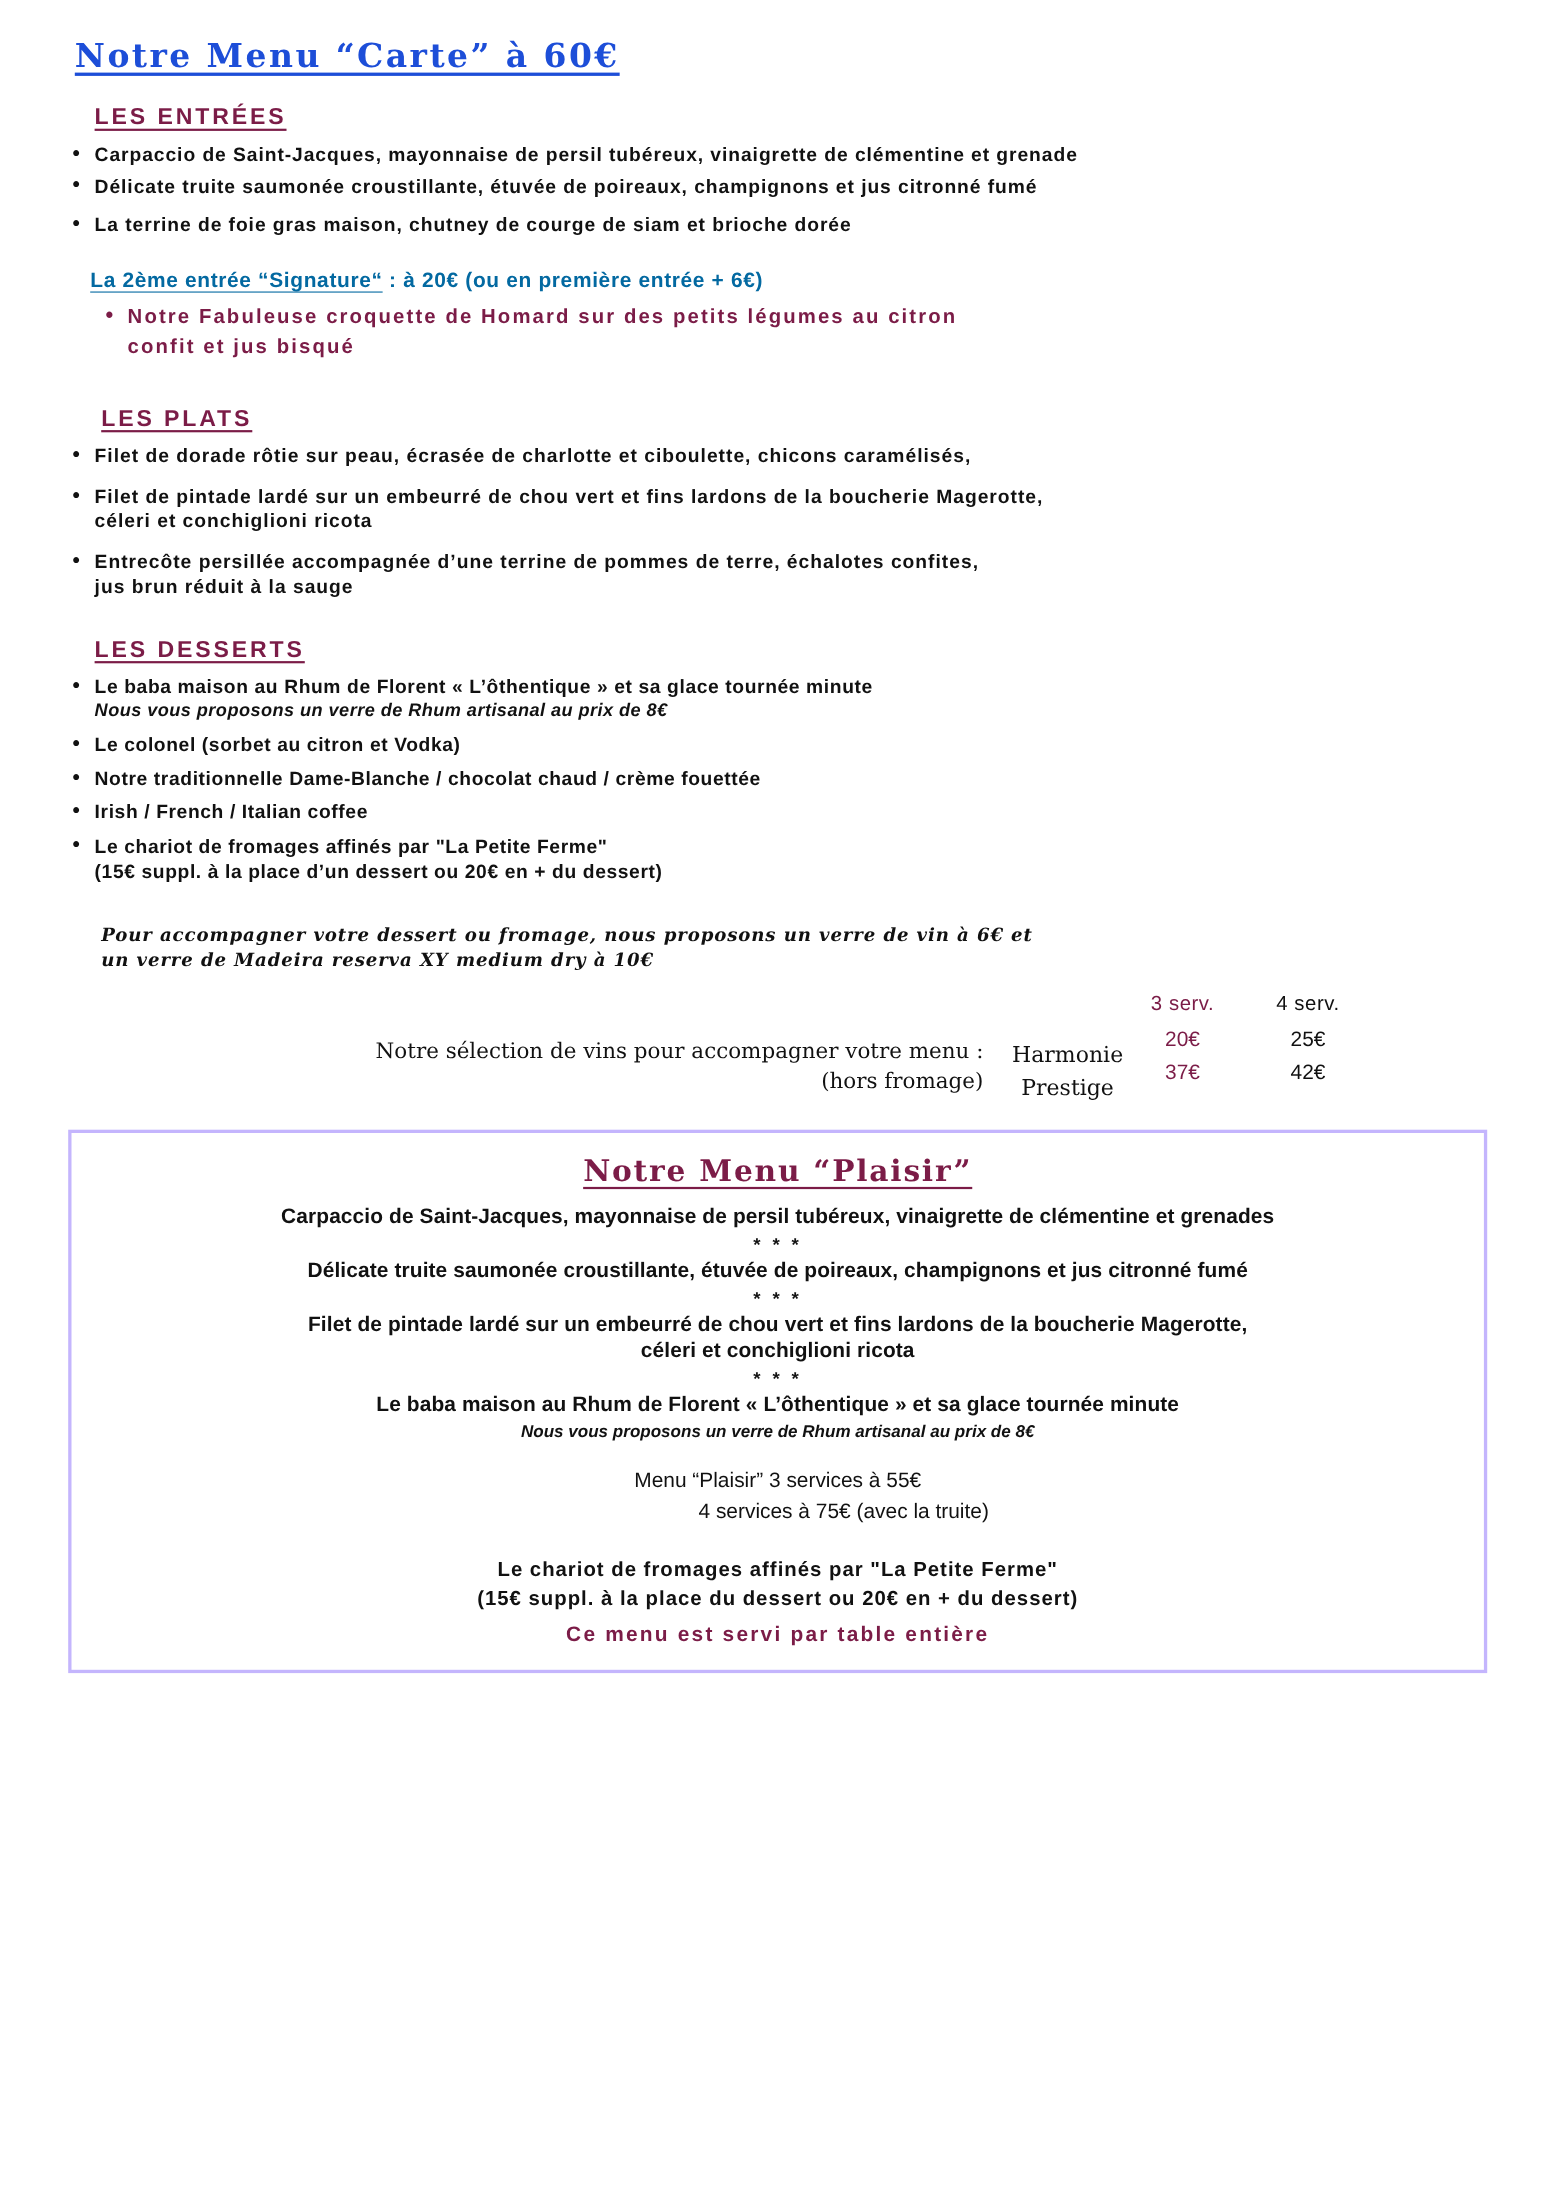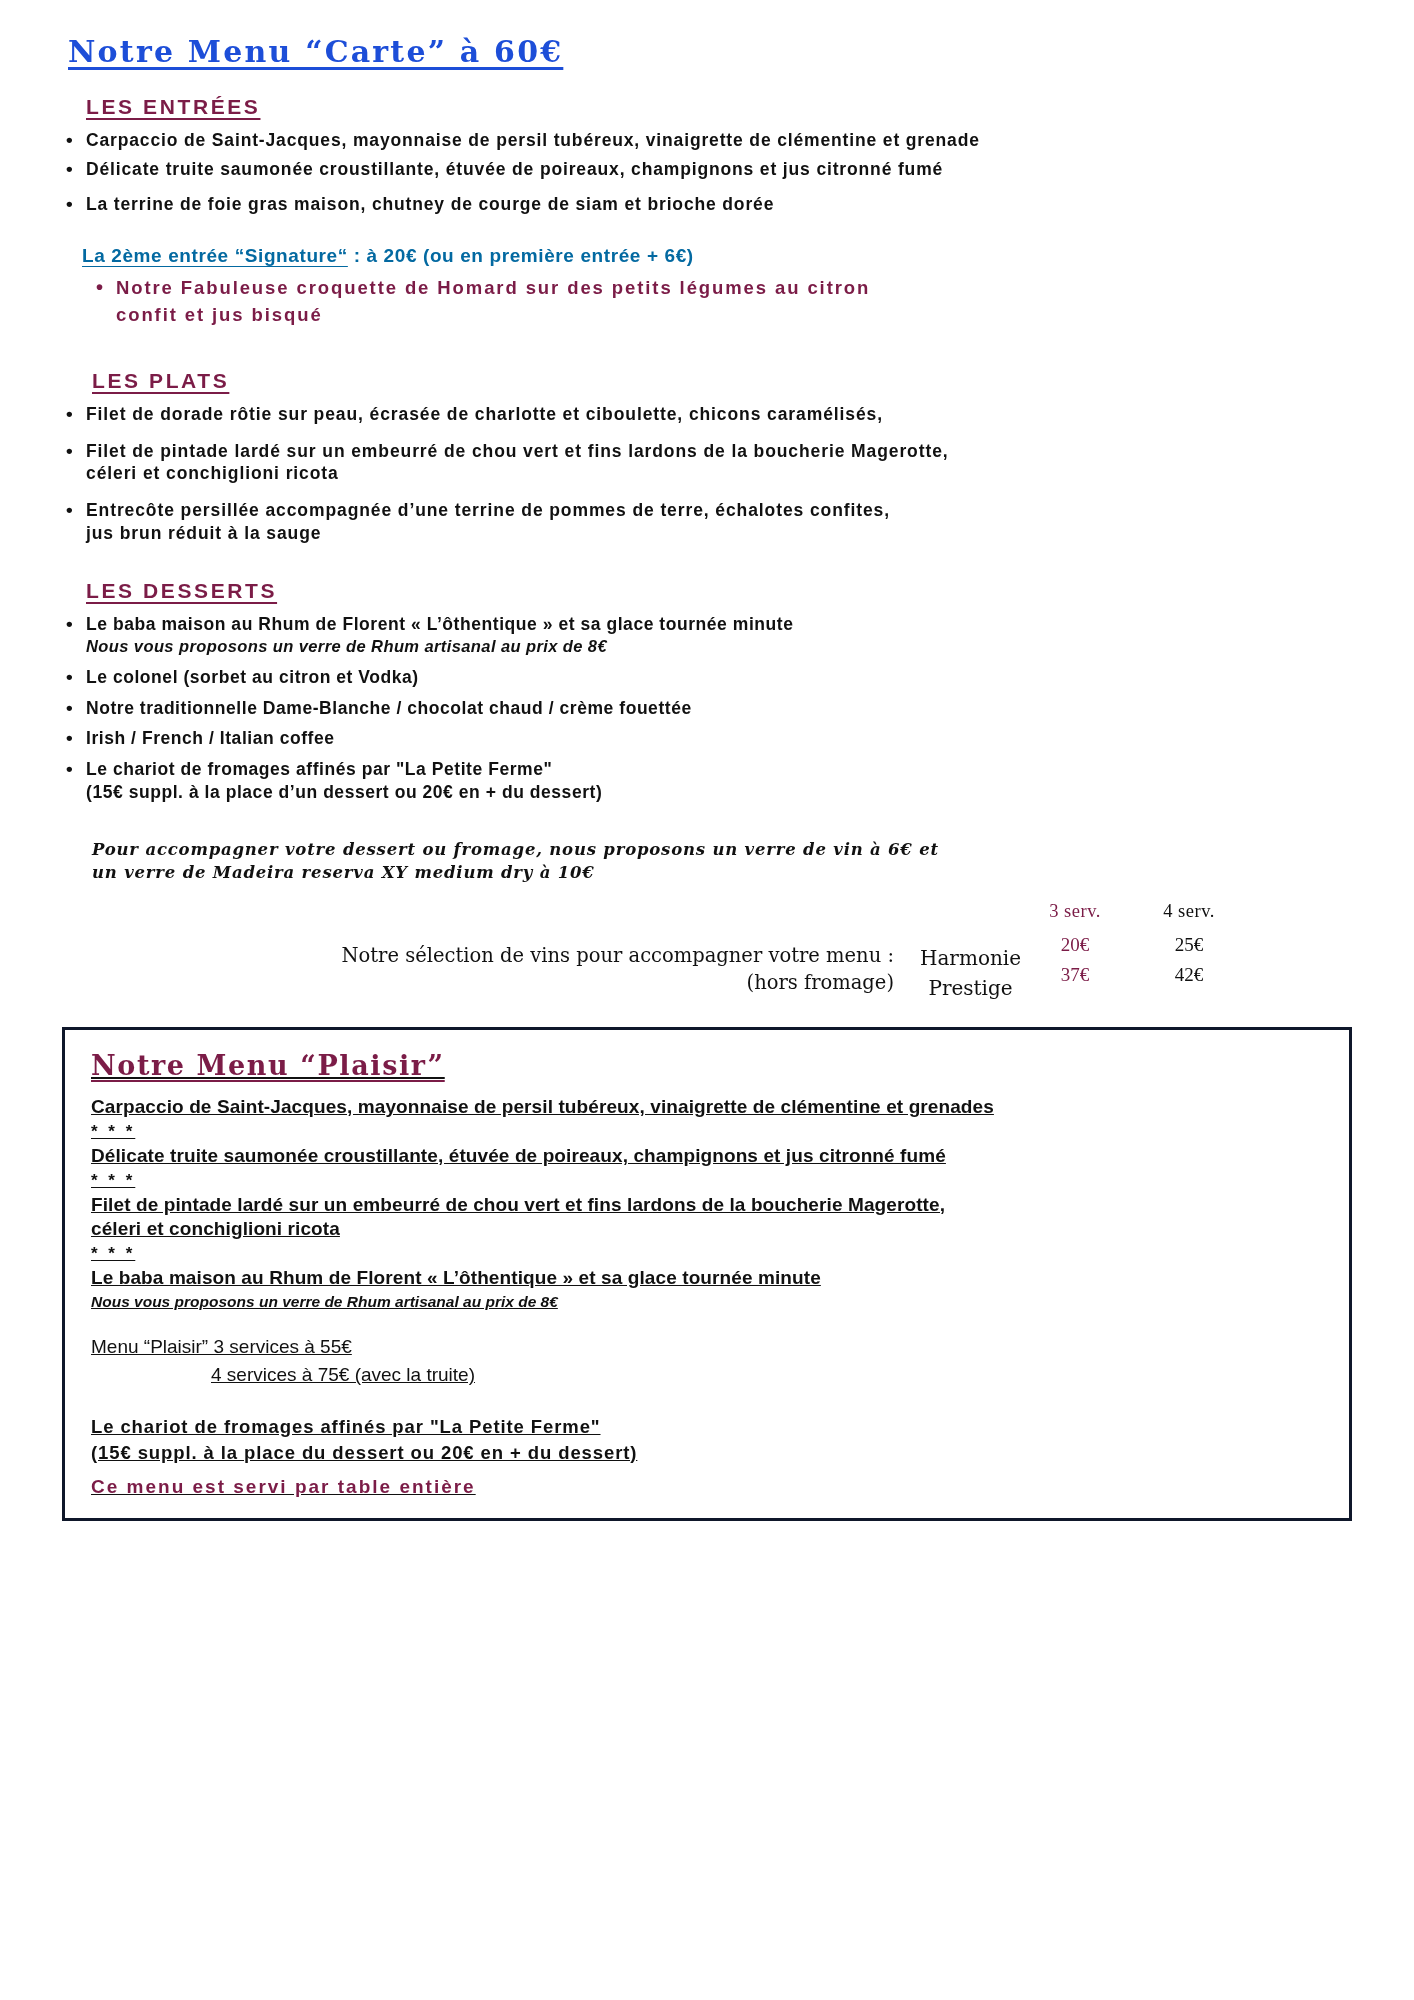--- a/index.html
+++ b/index.html
@@ -144,21 +144,21 @@
   .wine-left .hors { display:block; }
   .wine-names {
     font-family: "DejaVu Serif", serif;
     font-size: 20px;
     line-height: 1.5;
     padding-top: 42px;
     padding-left: 26px;
     text-align: center;
   }
   .wine-col {
-    font-family: Liberation Serif, serif;
+    font-family: Liberation Sans, sans-serif;
     text-align: center;
     min-width: 108px;
   }
   .wine-col .hdr {
     font-size: 18.5px;
     color: #7b1c47;
     letter-spacing: 0.5px;
     padding-bottom: 8px;
   }
   .wine-col.col4 .hdr { color: #111; }
@@ -166,23 +166,23 @@
     font-size: 19px;
     line-height: 1.58;
   }
   .wine-col.col3 .val { color: #7b1c47; }
   .wine-col.col4 .val { color: #111; }
   .wine-col.col4 { min-width: 120px; }
 
   
   .plaisir-box {
     margin: 24px 28px 0 28px;
-    border: 3px solid #0f172a;
+    border: 3px solid #c4b5fd;
     padding: 16px 26px 18px 26px;
-    text-decoration: underline;
+    text-align: center;
   }
   .plaisir-title {
     font-family: "DejaVu Serif", serif;
     font-weight: bold;
     font-size: 27px;
     color: #7b1c47;
     letter-spacing: 1.6px;
     text-decoration: underline;
     text-underline-offset: 5px;
     margin: 4px 0 14px 0;

